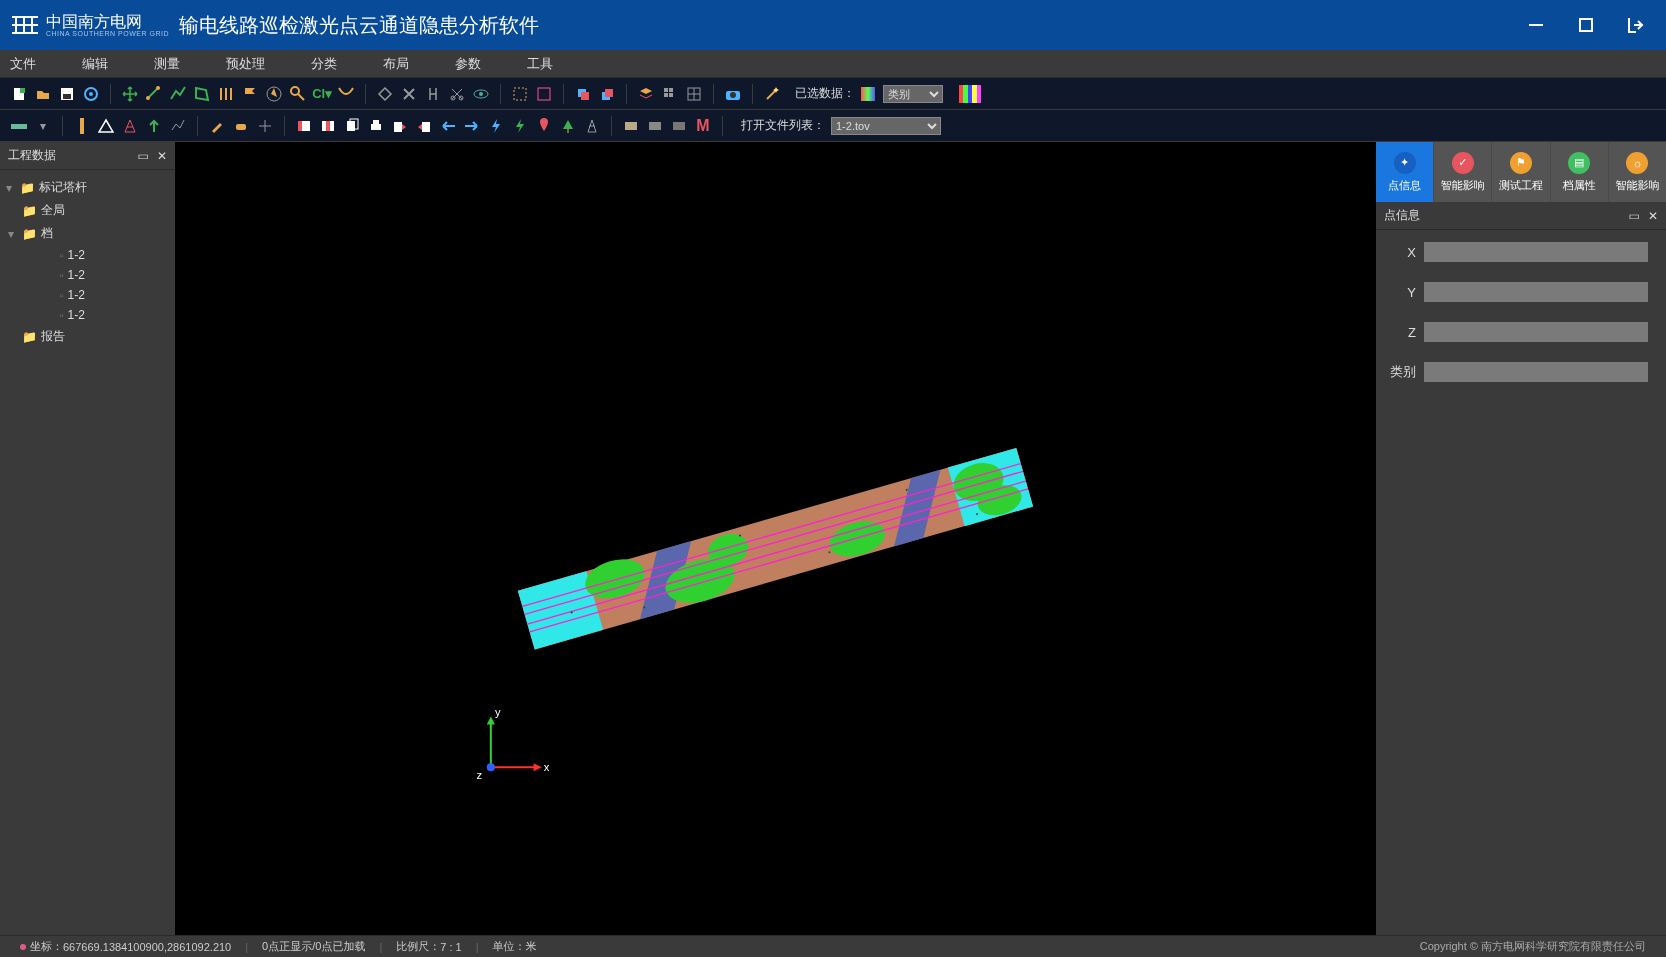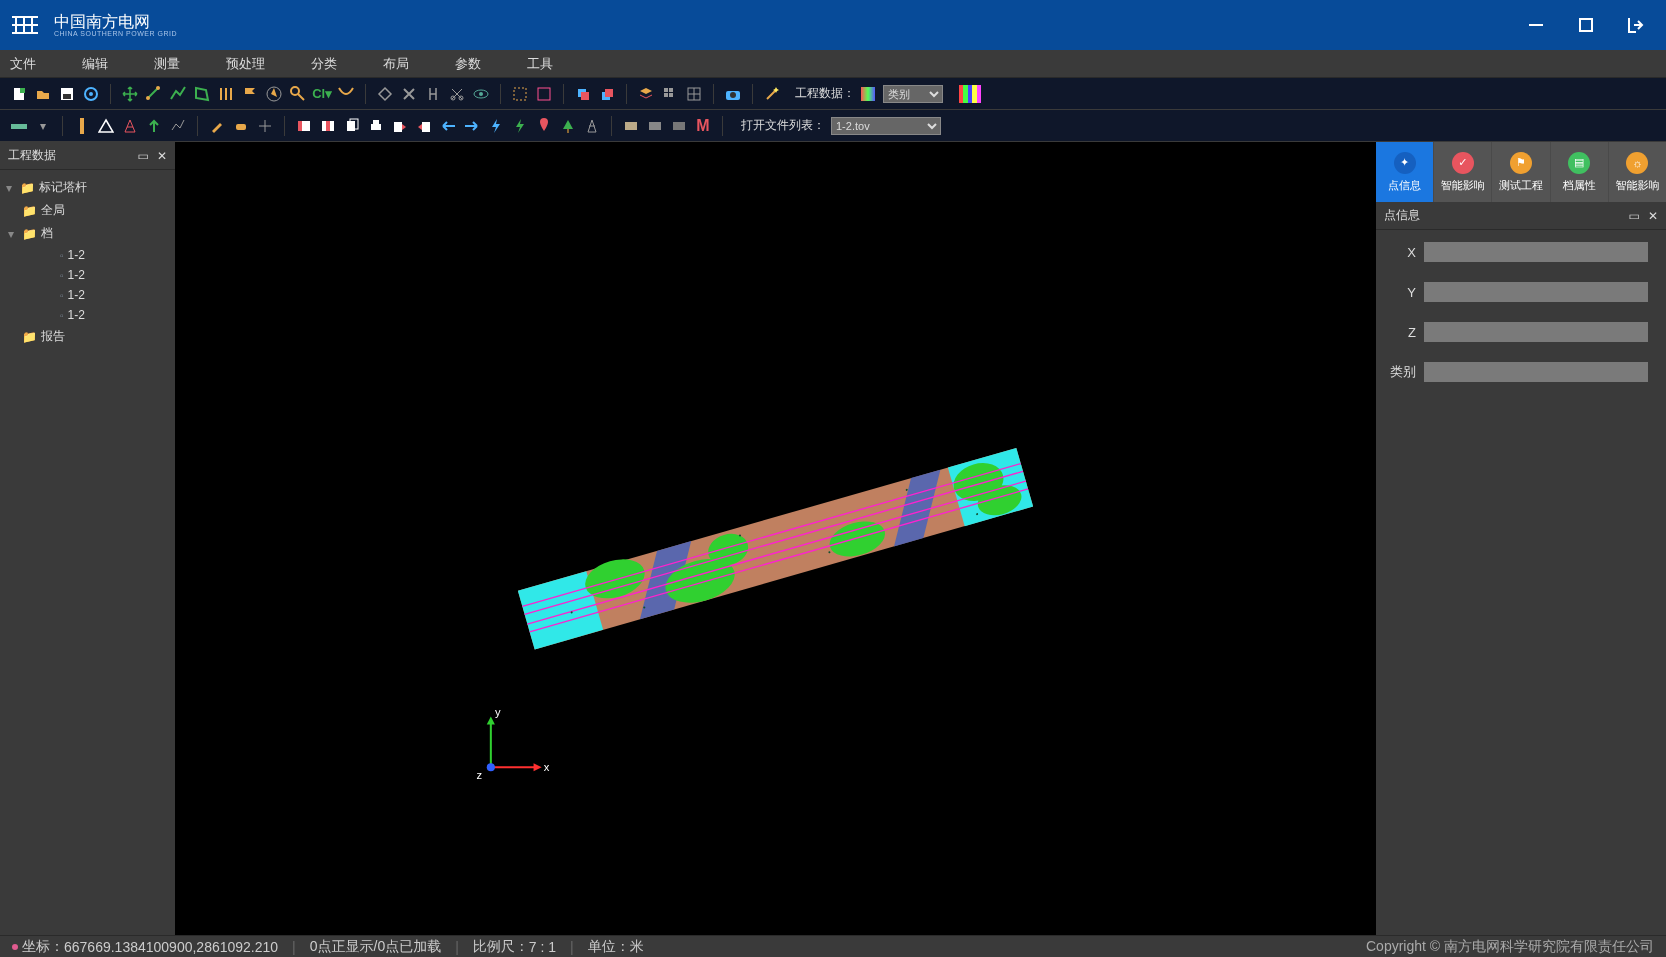--- a/index.html
+++ b/index.html
@@ -1,18 +1,18 @@
 <!DOCTYPE html>
 <html><head>
 <meta charset="utf-8">
 <style>
 * { box-sizing: border-box; margin: 0; padding: 0; }
 body { font-family: "Microsoft YaHei", sans-serif; background: #3a3a3a; color: #ddd; font-size: 12px; overflow: hidden; width: 1666px; height: 957px; }
 .titlebar { background: #074b99; height: 50px; display: flex; align-items: center; padding: 0 10px; }
-.logo { display: flex; align-items: flex-end; gap: 14px; }
+.logo { display: flex; align-items: flex-end; gap: 6px; }
 .logo-icon { width: 30px; height: 24px; }
 .logo-text { display: flex; flex-direction: column; line-height: 1; }
 .logo-cn { font-size: 16px; color: #fff; font-weight: 500; }
 .logo-en { font-size: 7px; color: #a8c4e8; letter-spacing: 0.5px; }
 .app-title { color: #fff; font-size: 20px; margin-left: 10px; font-weight: 300; }
 .win-controls { margin-left: auto; display: flex; gap: 30px; padding-right:10px;}
 .win-btn { width: 20px; height: 20px; cursor: pointer; display:flex; align-items:center; justify-content:center;}
 .menubar { background: #3a3a3a; height: 28px; display: flex; align-items: center; padding: 0 10px; gap: 46px; border-bottom:1px solid #2a2a2a;}
 .menu-item { color: #ddd; font-size: 13px; cursor: pointer; }
 .toolbar { background: #0f172a; height: 32px; display: flex; align-items: center; padding: 0 10px; gap: 6px; border-bottom:1px solid #3a3a3a;}
@@ -37,39 +37,40 @@
 .right-panel { width: 290px; background: #3a3a3a; display: flex; flex-direction: column; }
 .rtabs { display: flex; height: 60px; }
 .rtab { flex: 1; display: flex; flex-direction: column; align-items: center; justify-content: center; gap: 4px; cursor: pointer; font-size: 11px; color:#fff;}
 .rtab.active { background: #1b77e0; }
 .rtab:not(.active) { background: #545454; border-left:1px solid #4a4a4a;}
 .rtab-icon { width: 22px; height: 22px; border-radius: 50%; display:flex; align-items:center; justify-content:center;}
 .prop-body { padding: 12px 10px 10px 0; }
 .prop-row { display: flex; align-items: center; margin-bottom: 20px; }
 .prop-label { width: 40px; text-align: right; margin-right: 8px; color: #ddd; font-size:13px;}
 .prop-input { flex: 1; height: 20px; background: #7a7a7a; border: none; margin-right:8px;}
-.statusbar { height: 22px; background: #3a3a3a; display: flex; align-items: center; padding: 0 12px; font-size: 14px; color: #ccc; border-top:1px solid #2a2a2a; gap:14px;}
+.statusbar { height: 22px; background: #3a3a3a; display: flex; align-items: center; padding: 0 20px; font-size: 11px; color: #ccc; border-top:1px solid #2a2a2a; gap:14px;}
 .sb-sep{ color:#666;}
 .copyright { margin-left: auto; color:#aaa;}
 .dot{width:6px;height:6px;border-radius:50%;background:#e05b8f;display:inline-block;margin-right:4px;}
 .sb-item{display:flex;align-items:center;}
 </style>
 </head>
 <body>
 
 <div class="titlebar">
   <div class="logo">
     <svg class="logo-icon" viewBox="0 0 30 24">
         <path d="M2 4h26M2 12h26M2 20h26M6 4v16M14 4v16M22 4v16" stroke="#fff" stroke-width="2" fill="none"></path>
       </svg>
     <div class="logo-text">
       <span class="logo-cn">中国南方电网</span>
       <span class="logo-en">CHINA SOUTHERN POWER GRID</span>
     </div>
   </div>
+  <span class="app-title">输电线路巡检激光点云通道隐患分析软件</span>
   <div class="win-controls">
     <span class="win-btn">
         <svg width="18" height="18">
           <line x1="2" y1="9" x2="16" y2="9" stroke="#fff" stroke-width="2"></line>
         </svg>
       </span>
     <span class="win-btn">
         <svg width="18" height="18">
           <rect x="3" y="3" width="12" height="12" stroke="#fff" stroke-width="2" fill="none"></rect>
         </svg>
@@ -252,21 +253,21 @@
         <circle cx="9" cy="9" r="3" fill="#333"></circle>
       </svg>
     </span>
   <span class="tb-sep"></span>
   <span class="tb-btn">
       <svg width="18" height="18">
         <line x1="4" y1="14" x2="14" y2="4" stroke="#e8a84a" stroke-width="2"></line>
         <path d="M13 2l1 2 2 1-2 1-1 2-1-2-2-1 2-1z" fill="#ffea60"></path>
       </svg>
     </span>
-  <span class="tb-label">工程数据：</span>
+  <span class="tb-label">已选数据：</span>
   <span style="width:14px;height:14px;background:linear-gradient(90deg,#f55,#5f5,#55f);margin-right:2px;"></span>
   <select class="tb-select" style="width:60px"><option>类别</option></select>
   <span style="width:22px;height:18px;background:linear-gradient(90deg,#f44 20%,#4f4 20% 40%,#44f 40% 60%,#ff4 60% 80%,#f4f 80%);margin-left:10px;"></span>
 </div>
 
 <div class="toolbar">
   <span class="tb-btn">
       <svg width="18" height="16">
         <rect x="1" y="6" width="16" height="5" fill="#6b9"></rect>
       </svg>

